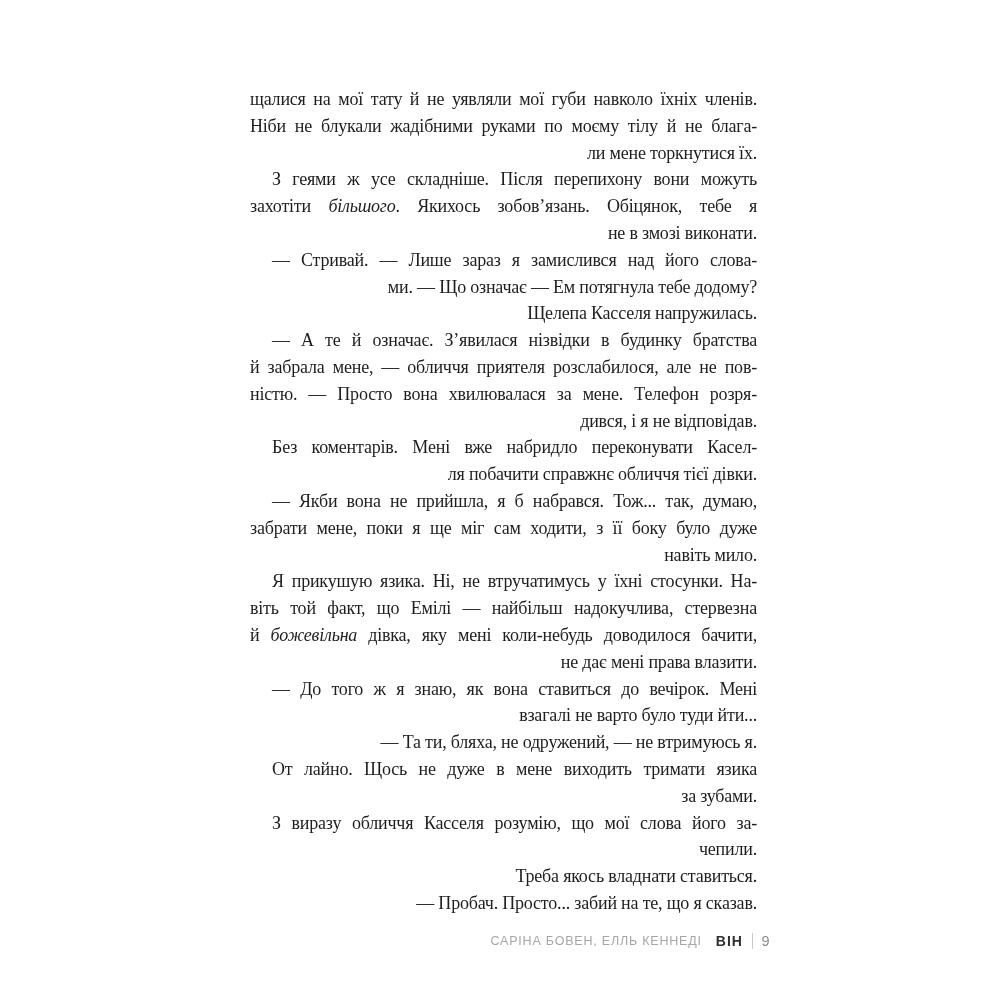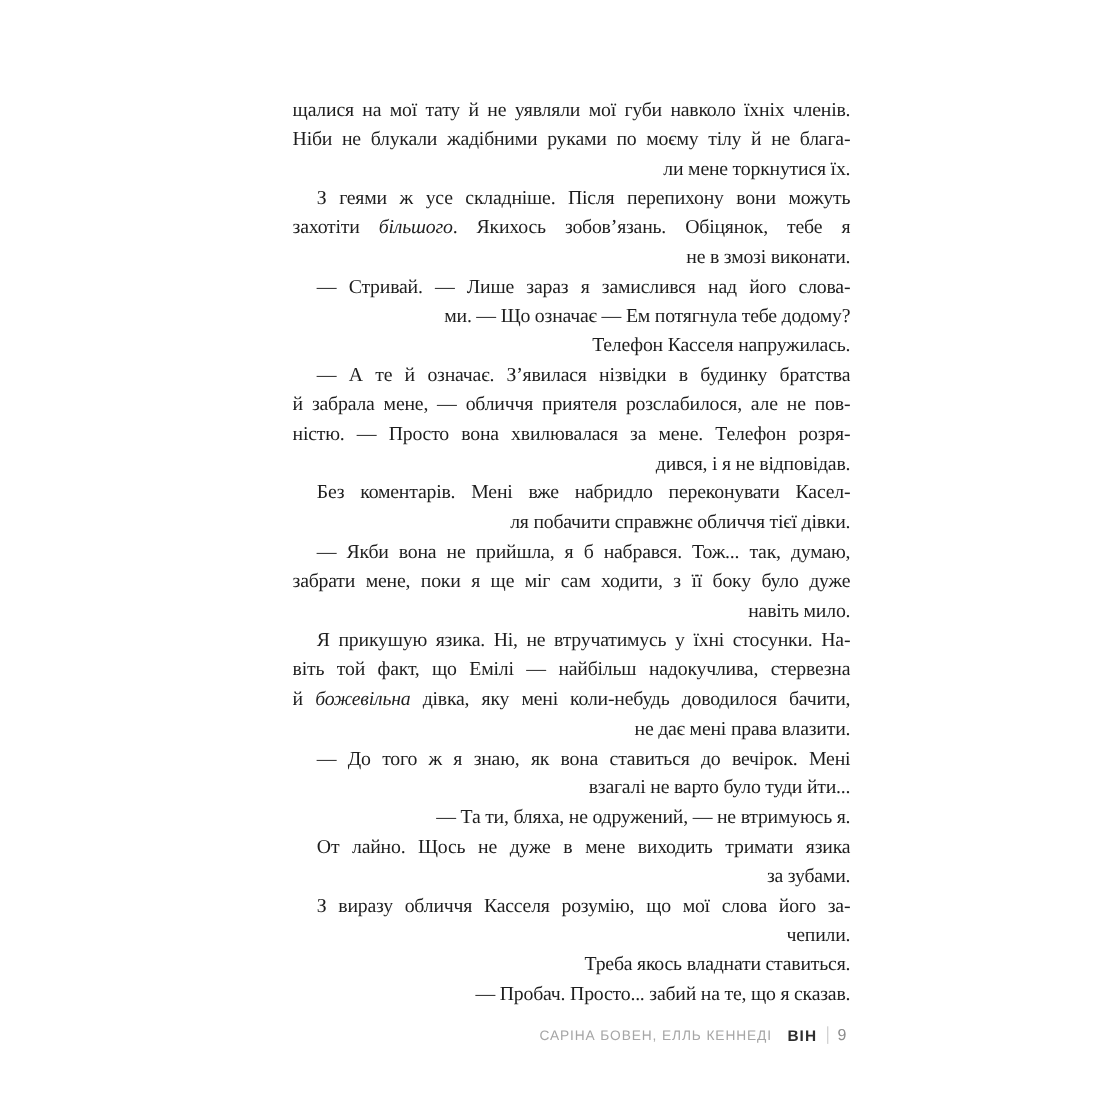--- a/index.html
+++ b/index.html
@@ -21,21 +21,20 @@
   }
   .page-text {
     position: absolute;
     left: 250px;
     top: 86px;
     width: 507px;
     color: var(--text-color, #1e1e1e);
     font-size: 18px;
     line-height: 26.8px;
     letter-spacing: -0.2px;
-    margin-left: 16px;
   }
   .para { margin: 0; }
   .line {
     height: 26.8px;
     overflow: hidden;
     text-align: justify;
   }
   
   .line:not(.last)::after {
     content: "";
@@ -96,21 +95,21 @@
       <div class="para">
         <div class="line indented">З геями ж усе складніше. Після перепихону вони можуть</div>
         <div class="line"><span>захотіти </span><em>більшого</em><span>. Якихось зобов’язань. Обіцянок, тебе я</span></div>
         <div class="line last">не в змозі виконати.</div>
       </div>
       <div class="para">
         <div class="line indented">— Стривай. — Лише зараз я замислився над його слова-</div>
         <div class="line last">ми. — Що означає — Ем потягнула тебе додому?</div>
       </div>
       <div class="para">
-        <div class="line last indented">Телефон Касселя напружилась.</div>
+        <div class="line last indented">Щелепа Касселя напружилась.</div>
       </div>
       <div class="para">
         <div class="line indented">— А те й означає. З’явилася нізвідки в будинку братства</div>
         <div class="line">й забрала мене, — обличчя приятеля розслабилося, але не пов-</div>
         <div class="line">ністю. — Просто вона хвилювалася за мене. Телефон розря-</div>
         <div class="line last">дився, і я не відповідав.</div>
       </div>
       <div class="para">
         <div class="line indented">Без коментарів. Мені вже набридло переконувати Касел-</div>
         <div class="line last">ля побачити справжнє обличчя тієї дівки.</div>

